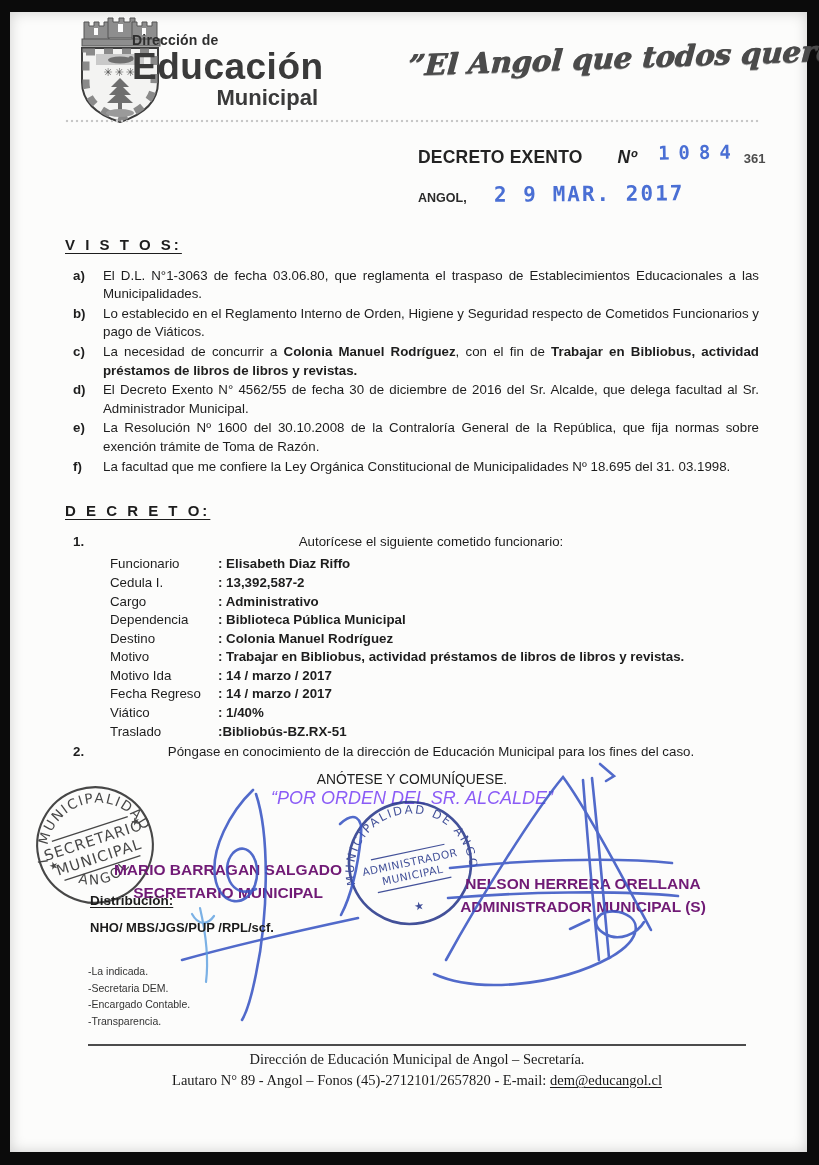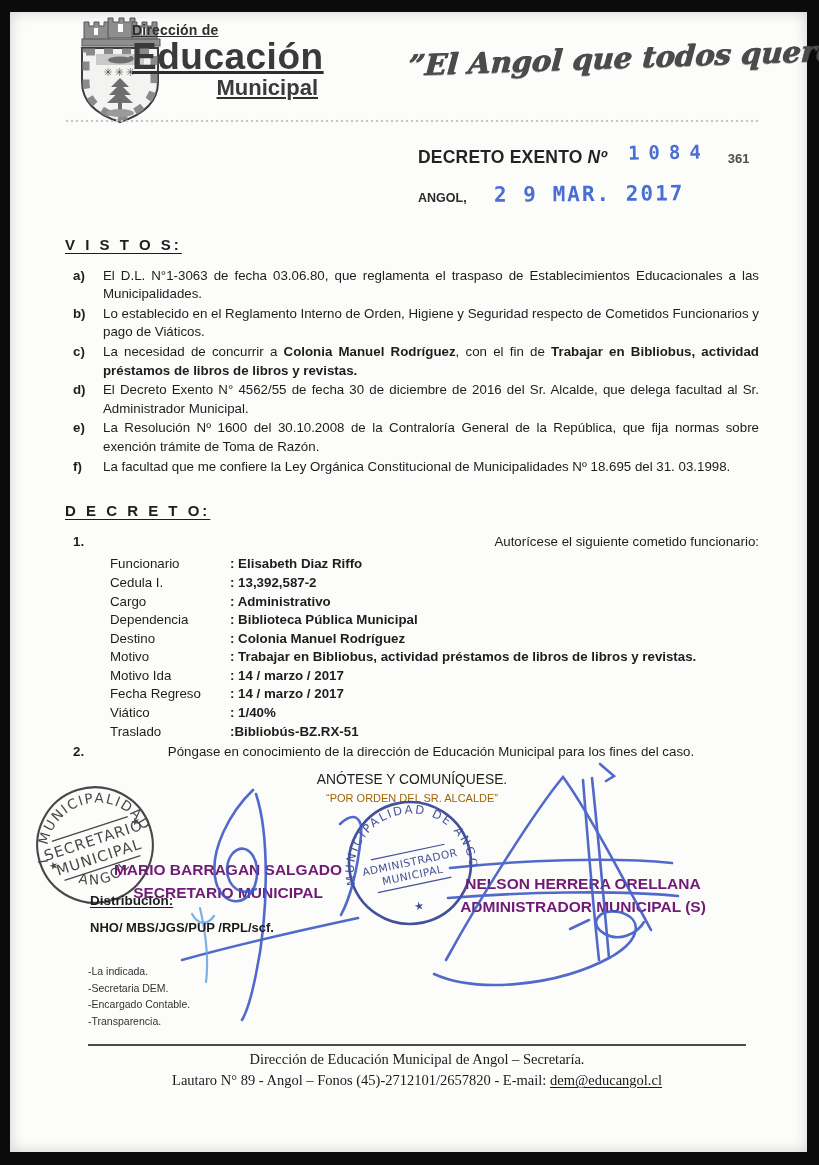--- a/index.html
+++ b/index.html
@@ -6,70 +6,70 @@
   body{
     width:819px;height:1165px;position:relative;background:#0b0b0b;
     font-family:"Liberation Sans",sans-serif;overflow:hidden;
   }
   .page{
     position:absolute;left:10px;top:12px;width:797px;height:1140px;
     background:#fcfcfb;box-shadow:inset 0 0 14px rgba(0,0,0,.18);
   }
   
   .logo{position:absolute;left:44px;top:2px;width:132px;height:112px;}
-  .brand{position:absolute;left:122px;top:10px;width:186px;color:#2e2e2e;text-decoration:underline;}
+  .brand{position:absolute;left:122px;top:20px;width:186px;color:#2e2e2e;}
   .brand .l1{font-size:14px;font-weight:bold;letter-spacing:.2px;}
   .brand .l2{font-size:37px;font-weight:bold;letter-spacing:.5px;line-height:38px;color:#3a3a3a;}
   .brand .l3{font-size:22px;font-weight:bold;text-align:right;line-height:24px;color:#3a3a3a;}
   .slogan{
     position:absolute;left:398px;top:30px;width:372px;text-align:center;
     font-family:"DejaVu Serif",serif;font-style:italic;font-weight:bold;
     font-size:29px;color:#4b4b4b;transform:rotate(-2deg) skewX(-6deg);
     text-shadow:1px 0 0 #4b4b4b, 0 1px 0 rgba(75,75,75,.5);
     white-space:nowrap;
   }
   .divider{
     position:absolute;left:55px;top:107px;width:694px;height:5px;
     background-image:radial-gradient(circle at 2px 2px,#c7c7c7 1.3px,transparent 1.6px);
     background-size:5px 5px;background-repeat:repeat-x;
   }
   
   .decree-line{position:absolute;left:408px;top:133px;white-space:nowrap;}
   .decree-title{font-size:17.5px;font-weight:bold;color:#232323;letter-spacing:.2px;}
-  .decree-no{font-style:italic;}
+  .decree-no{font-style:italic;margin-left:30px;}
   .stamp-number{
     display:inline-block;margin-left:16px;position:relative;top:-4px;
     font-family:"DejaVu Sans Mono",monospace;font-weight:bold;font-size:19px;
     letter-spacing:9px;color:#4a6fd4;transform:rotate(-1deg);
   }
-  .side-number{display:inline-block;margin-left:14px;font-size:13px;font-weight:bold;color:#4d4d4d;}
+  .side-number{display:inline-block;font-size:13px;font-weight:bold;color:#4d4d4d;}
   .city{position:absolute;left:408px;top:179px;font-size:12.5px;font-weight:bold;color:#2a2a2a;}
   .stamp-date{
     position:absolute;left:484px;top:170px;
     font-family:"DejaVu Sans Mono",monospace;font-weight:bold;font-size:21px;
     letter-spacing:2px;color:#4a6fd4;transform:rotate(-.5deg);white-space:nowrap;
   }
   
   .flow{position:absolute;left:55px;top:213px;width:694px;color:#1d1d1d;font-size:13.3px;line-height:18.6px;}
   .sec-head{
     font-size:15px;font-weight:bold;letter-spacing:3px;color:#1d1d1d;
     text-decoration:underline;text-underline-offset:3px;margin:11px 0 12px 0;
   }
   .vrow{display:flex;margin:0 0 1px 0;}
   .vrow .mk{flex:0 0 30px;font-weight:bold;padding-left:8px;}
   .vrow .tx{flex:1;text-align:justify;}
   .b{font-weight:bold;}
   .gap14{height:14px;}
   .fields{margin:4px 0 2px 45px;}
   .frow{display:flex;line-height:18.6px;}
   .frow .fl{flex:0 0 108px;}
-  .frow .fv{flex:1;font-weight:bold;margin-left:12px;}
+  .frow .fv{flex:1;font-weight:bold;}
   .center-lines{text-align:center;margin-top:9px;}
   .anotese{font-weight:normal;font-size:13.8px;}
-  .pororden{font-size:11px;color:#a16207;}
+  .pororden{font-style:italic;font-size:18px;color:#8b5cf6;}
   
   .stamp{position:absolute;opacity:.88;}
   .stamp-left{left:22px;top:770px;width:126px;height:126px;transform:rotate(-18deg);}
   .stamp-right{left:334px;top:784px;width:132px;height:134px;transform:rotate(-12deg);}
   .sig-name{position:absolute;text-align:center;font-weight:bold;font-size:15.5px;line-height:23px;color:#701a75;}
   .sig-left{left:98px;top:846px;width:240px;}
   .sig-right{left:438px;top:848px;width:270px;margin-top:12px;}
   .initials{position:absolute;left:80px;top:908px;font-weight:bold;font-size:13px;color:#1c1c1c;}
   .dist-head{
     position:absolute;left:80px;top:881px;font-weight:bold;font-size:13.5px;color:#1c1c1c;
@@ -167,21 +167,21 @@
     <div class="vrow">
       <span class="mk">f)</span>
       <span class="tx">La facultad que me confiere la Ley Orgánica Constitucional de Municipalidades Nº 18.695 del 31. 03.1998.</span>
     </div>
 
     <div class="gap14"></div>
     <div class="sec-head">D E C R E T O:</div>
 
     <div class="vrow">
       <span class="mk">1.</span>
-      <span class="tx" style="text-align:right">Autorícese   el siguiente cometido funcionario:</span>
+      <span class="tx" style="text-align:center">Autorícese   el siguiente cometido funcionario:</span>
     </div>
 
     <div class="fields">
       <div class="frow">
           <span class="fl">Funcionario</span>
           <span class="fv">: Elisabeth Diaz Riffo</span>
         </div>
       <div class="frow">
           <span class="fl">Cedula I.</span>
           <span class="fv">: 13,392,587-2</span>

